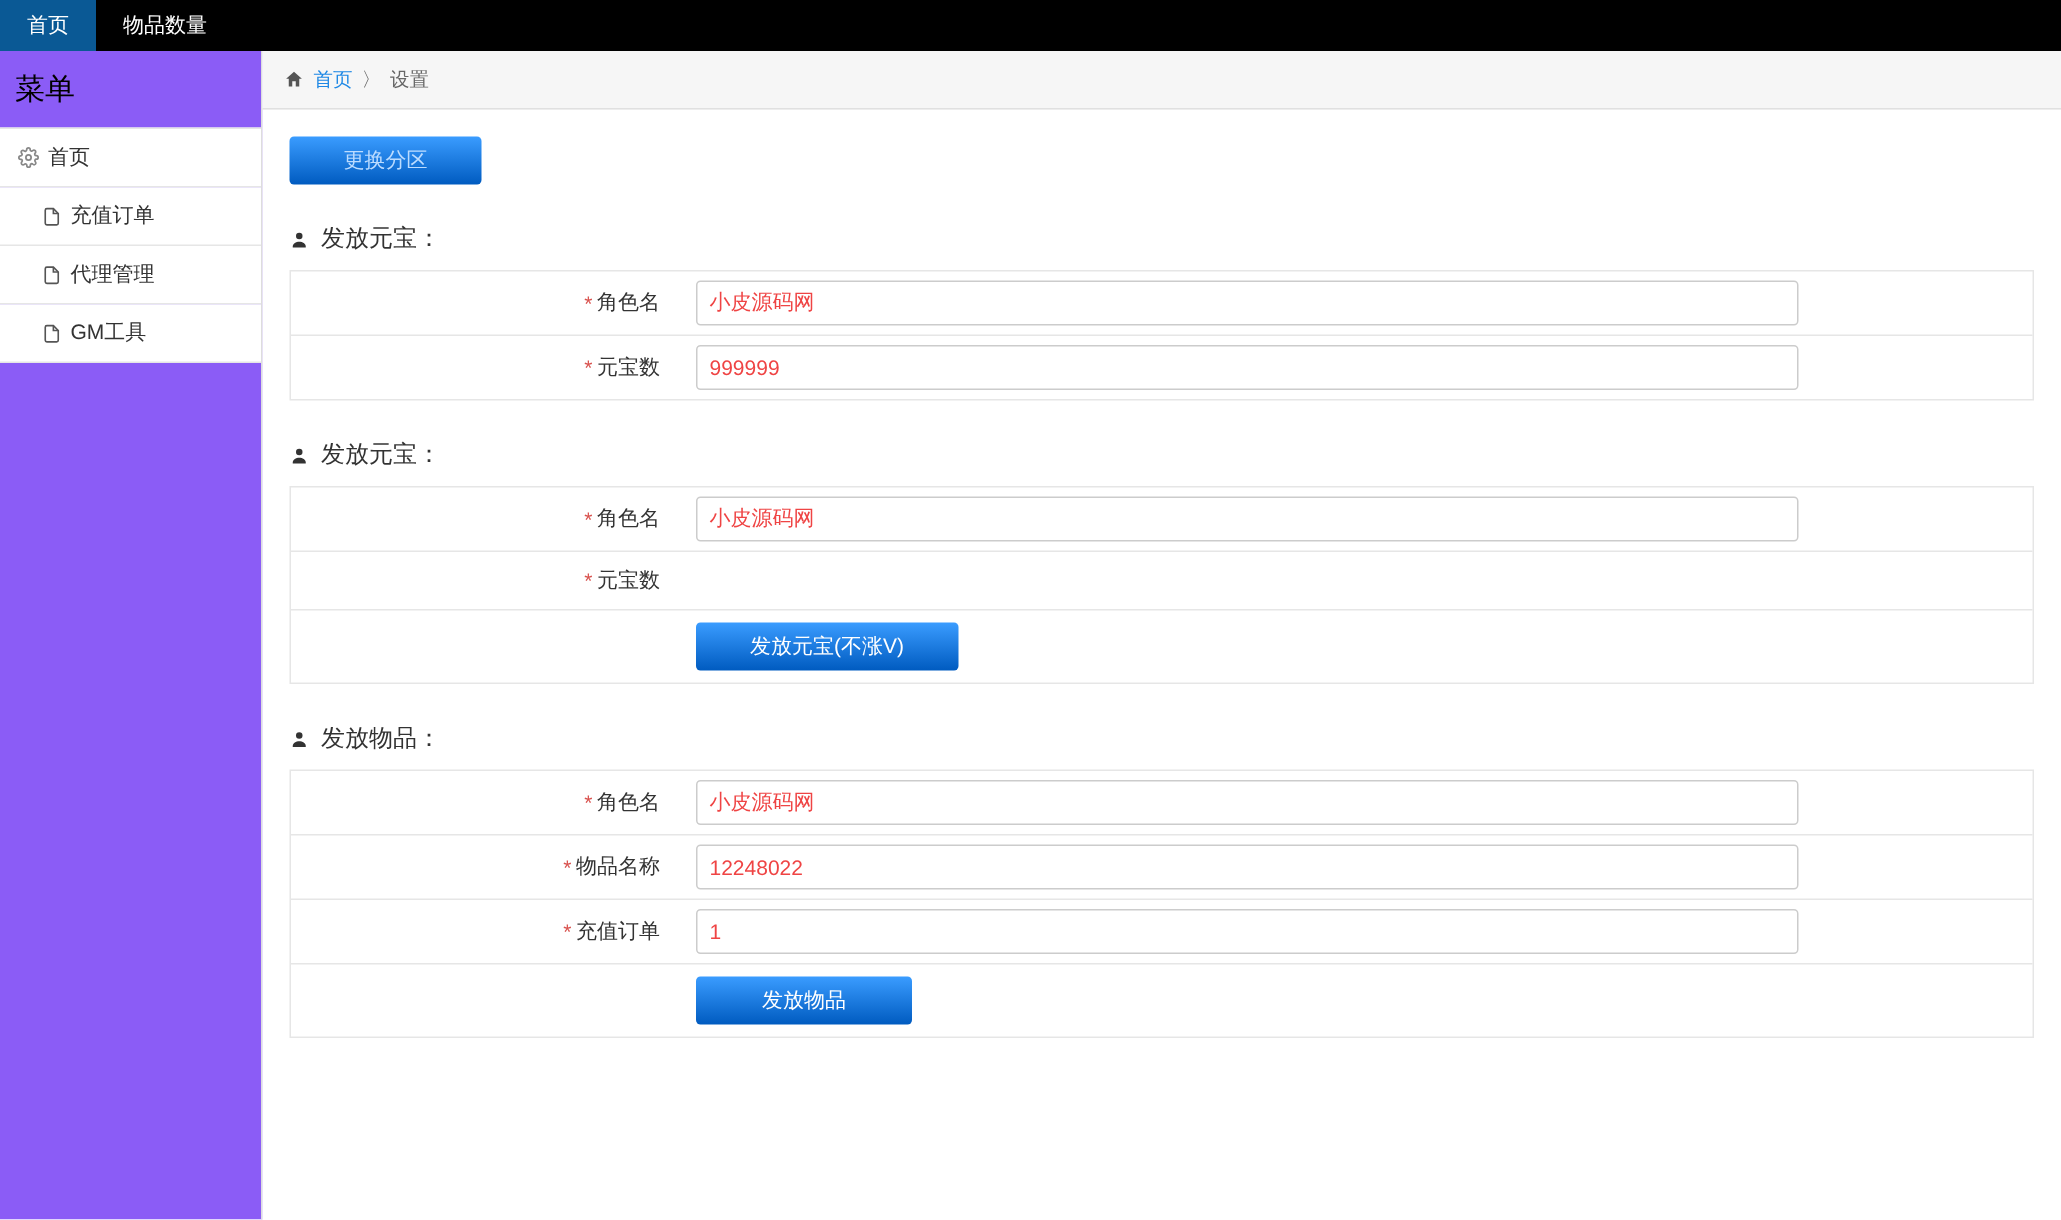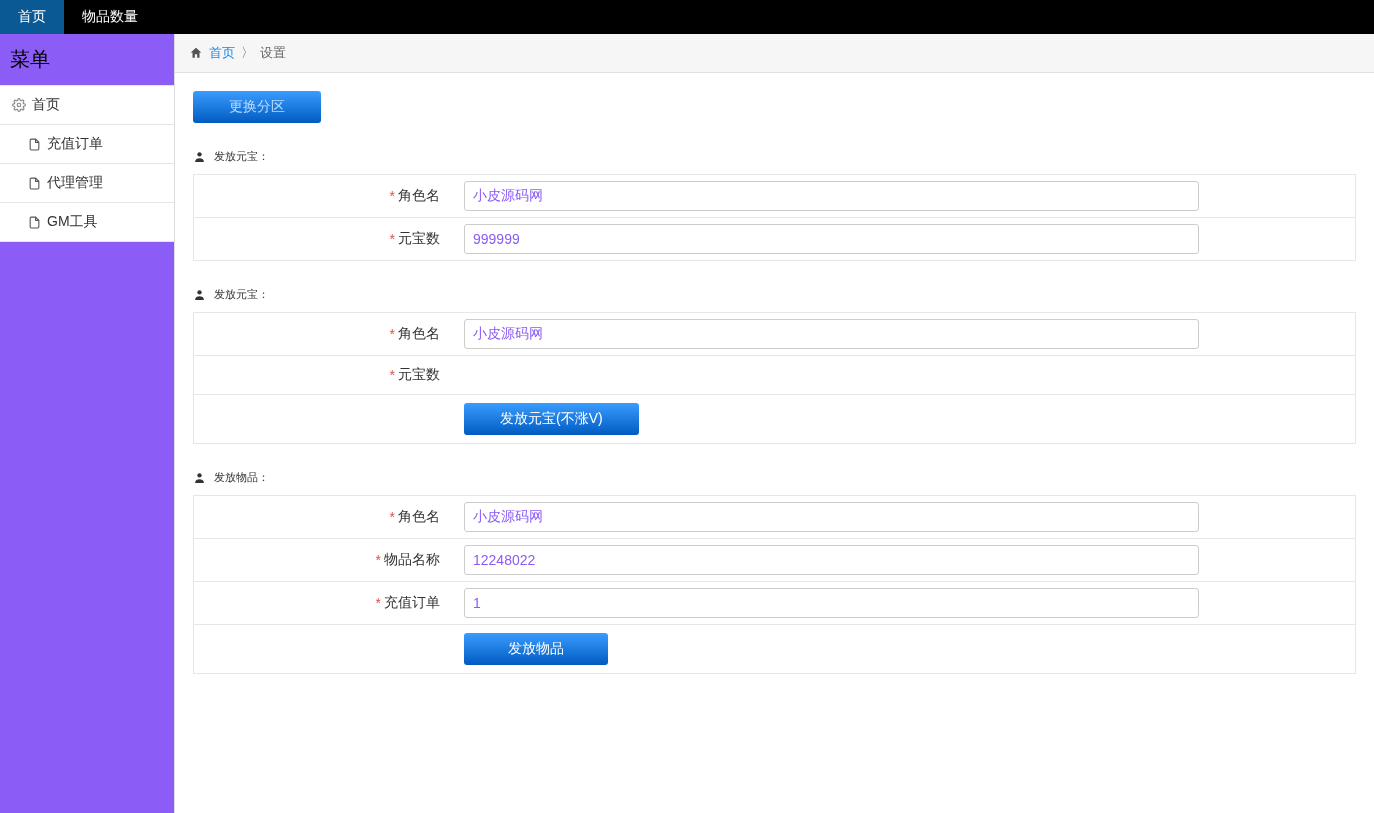--- a/index.html
+++ b/index.html
@@ -103,21 +103,21 @@
     .btn.wide {
       padding: 7px 44px;
     }
     .btn.light-text {
       color: #bcdcff;
     }
     .section-heading {
       display: flex;
       align-items: center;
       gap: 8px;
-      font-size: 11px;
+      font-size: 16px;
       color: #333;
       margin-top: 26px;
       margin-bottom: 10px;
     }
     .form-table {
       border: 1px solid #e6e6e6;
       border-collapse: collapse;
       width: 100%;
     }
     .form-row {
@@ -145,21 +145,21 @@
       flex: 1;
       padding: 6px 10px;
     }
     .form-value input[type="text"] {
       width: 735px;
       max-width: 100%;
       padding: 6px 8px;
       font-size: 14px;
       border: 1px solid #ccc;
       border-radius: 3px;
-      color: #8b5cf6;
+      color: #ef4444;
     }
     .form-button-row .form-value {
       padding: 8px 10px;
     }
     svg {
       display: block;
     }
   </style>
 </head>
 <body>

